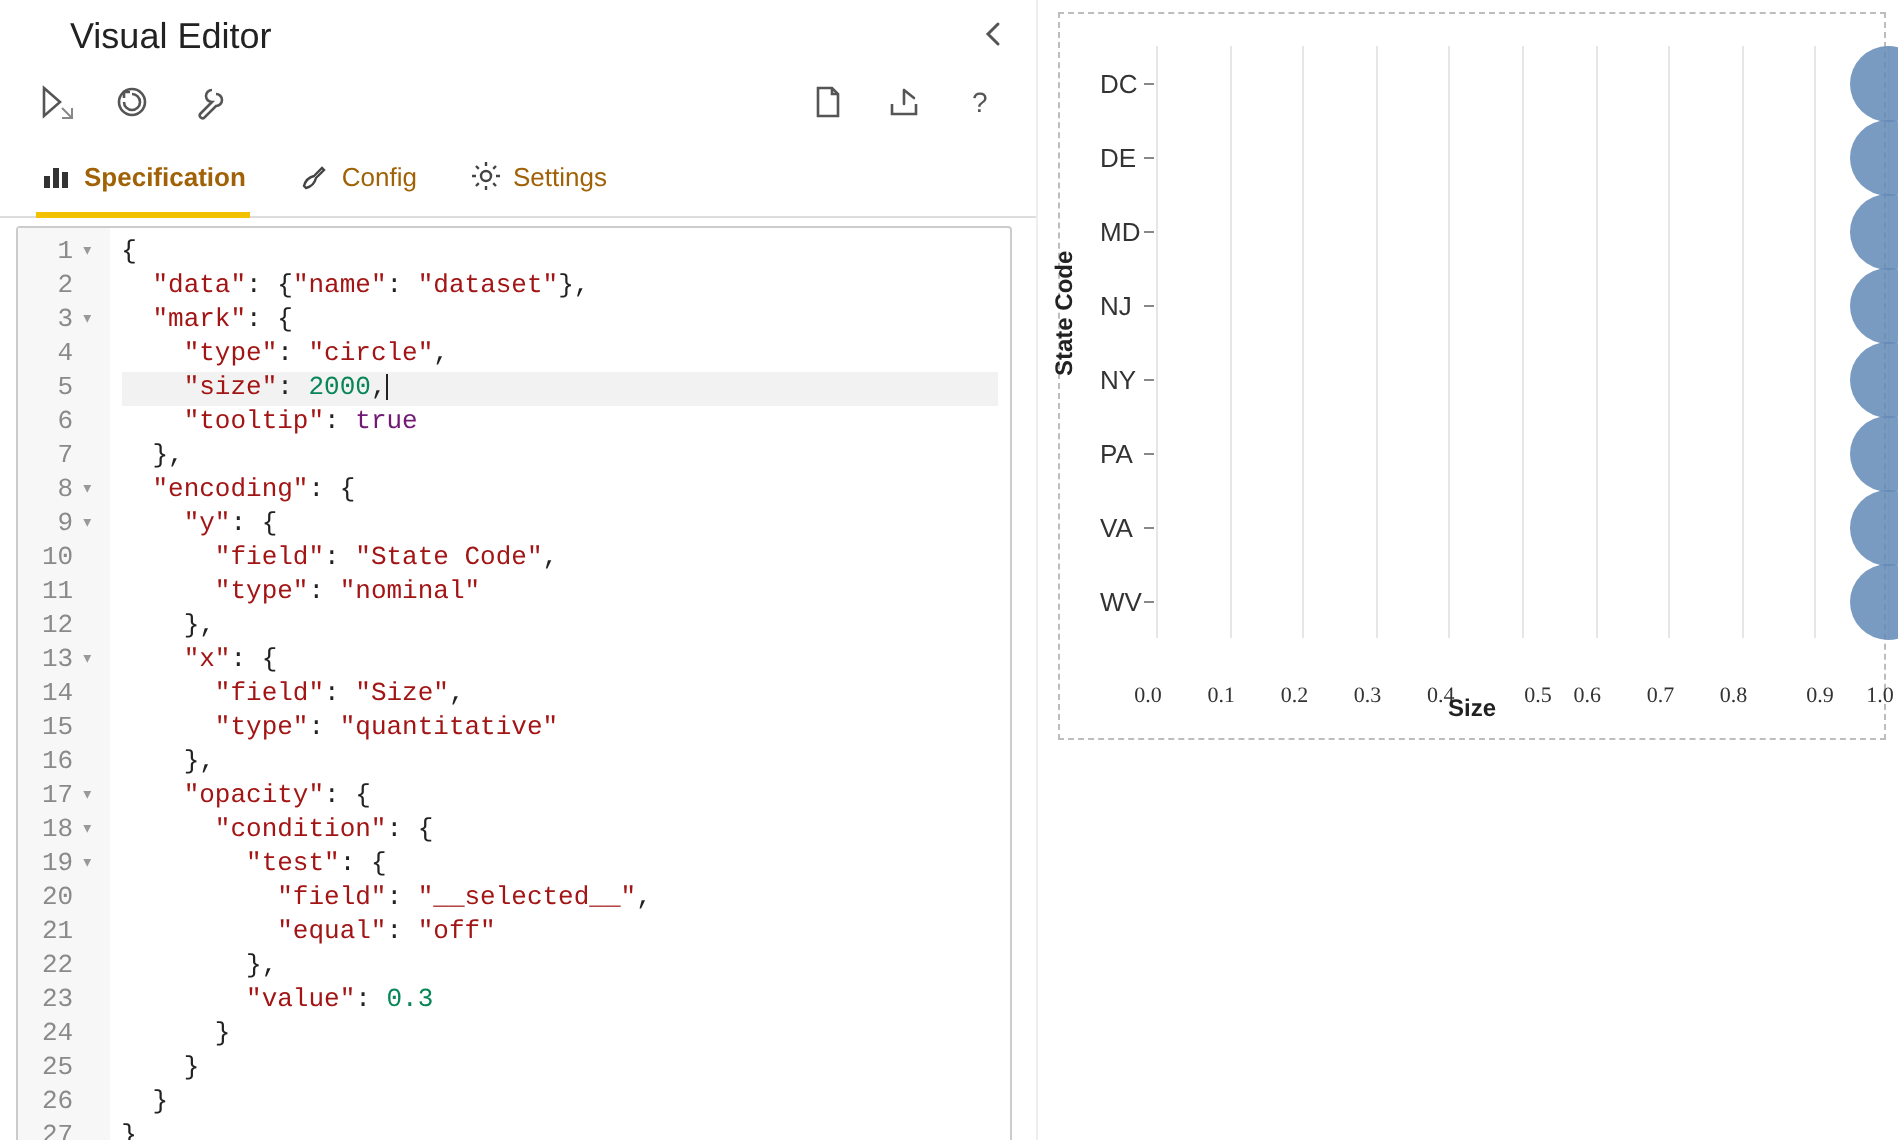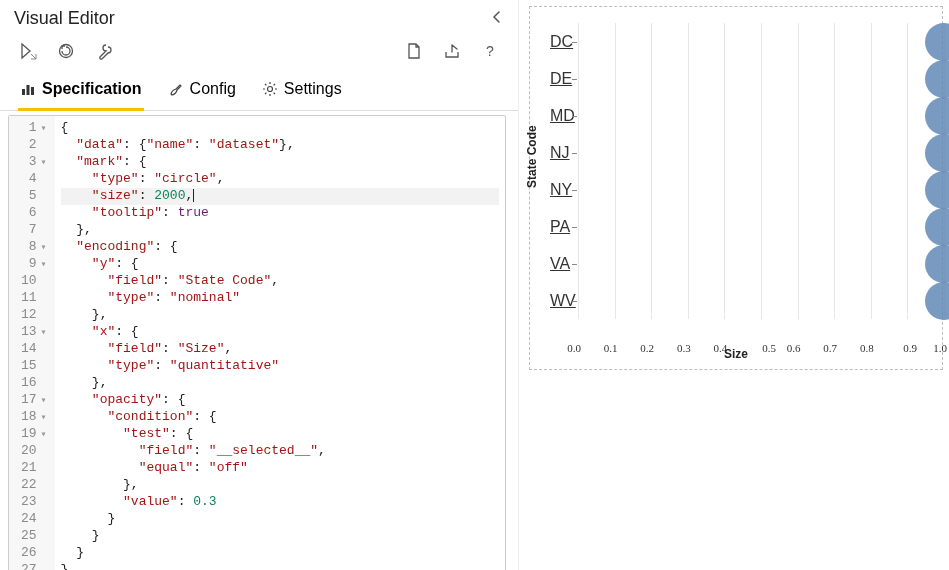--- a/index.html
+++ b/index.html
@@ -12,40 +12,41 @@
     width: 949px;
     height: 570px;
     overflow: hidden;
   }
   .root { display: flex; height: 570px; }
   .left-pane { flex: 1; display: flex; flex-direction: column; border-right: 1px solid #eee; }
   .right-pane { width: 430px; padding: 6px 6px 6px 10px; }
   .header {
     display:flex; align-items:center; justify-content:space-between;
     padding: 8px 14px 2px 14px;
+    margin-left: 21px;
   }
   .header-title { font-size: 18px; font-weight: 400; }
   .collapse-toggle { color:#555; cursor:pointer; }
   .toolbar {
     display:flex; align-items:center; justify-content:space-between;
     padding: 10px 18px;
   }
   .toolbar-group { display:flex; gap:18px; align-items:center; }
   .icon-btn { width:20px; height:20px; color:#444; display:flex; align-items:center; justify-content:center; cursor:pointer; }
   .tabs {
     display:flex; gap:22px; padding: 0 18px;
     border-bottom: 1px solid #ddd;
   }
   .tab {
     display:flex; align-items:center; gap:6px;
     padding: 8px 2px 10px 2px;
-    cursor:pointer; color:#000000;
+    cursor:pointer; color:#a16207;
     border-bottom: 3px solid transparent;
     position:relative; top:1px;
-    font-size:16px;
+    font-size:13px;
   }
   .tab.active { font-weight:600; border-bottom-color:#f2c200; }
   .tab-icon { width:16px; height:16px; display:inline-flex; }
   .editor-wrap { flex:1; padding: 4px 12px 0 8px; overflow:auto; }
   .editor {
     border: 1px solid #ccc;
     border-radius: 2px;
     font-family: "Consolas","Courier New",monospace;
     font-size: 13px;
     line-height: 1.3;
@@ -69,21 +70,21 @@
   .tok-punc { color:#222; }
   .caret { border-left:1px solid #222; display:inline-block; height:13px; vertical-align:middle; }
   .chart-frame {
     border: 1.5px dashed #bdbdbd;
     height: 364px;
     padding: 6px 10px 4px 4px;
     position: relative;
   }
   .chart-area { position:relative; margin-left:44px; margin-top:10px; height:296px; }
   .grid-line { position:absolute; top:0; bottom:0; width:1px; background:#e6e6e6; }
-  .ytick { position:absolute; left:-28px; font-size:16px; color:#333; transform:translateY(-50%);text-decoration:underline; }
+  .ytick { position:absolute; left:-28px; font-size:13px; color:#333; transform:translateY(-50%); }
   .ytick .tick { position:absolute; left:22px; top:50%; width:5px; height:1px; background:#888; }
   .dot { position:absolute; width:38px; height:38px; border-radius:50%; background:#6288b6; opacity:0.85; transform:translate(-50%,-50%); }
   .x-axis { position:absolute; left:44px; right:10px; bottom:30px; height:1px; }
   .xtick { position:absolute; font-size:11px; color:#333; transform:translateX(-50%); top:4px;font-family:Liberation Serif, serif; }
   .xlabel { position:absolute; left:0; right:0; bottom:8px; text-align:center; font-size:12px; font-weight:600; }
   .ylabel { position:absolute; left:2px; top:50%; transform:translateY(-50%) rotate(-90deg); transform-origin:left center; font-size:12px; font-weight:600; white-space:nowrap; }
 </style>
 </head>
 <body>
 

